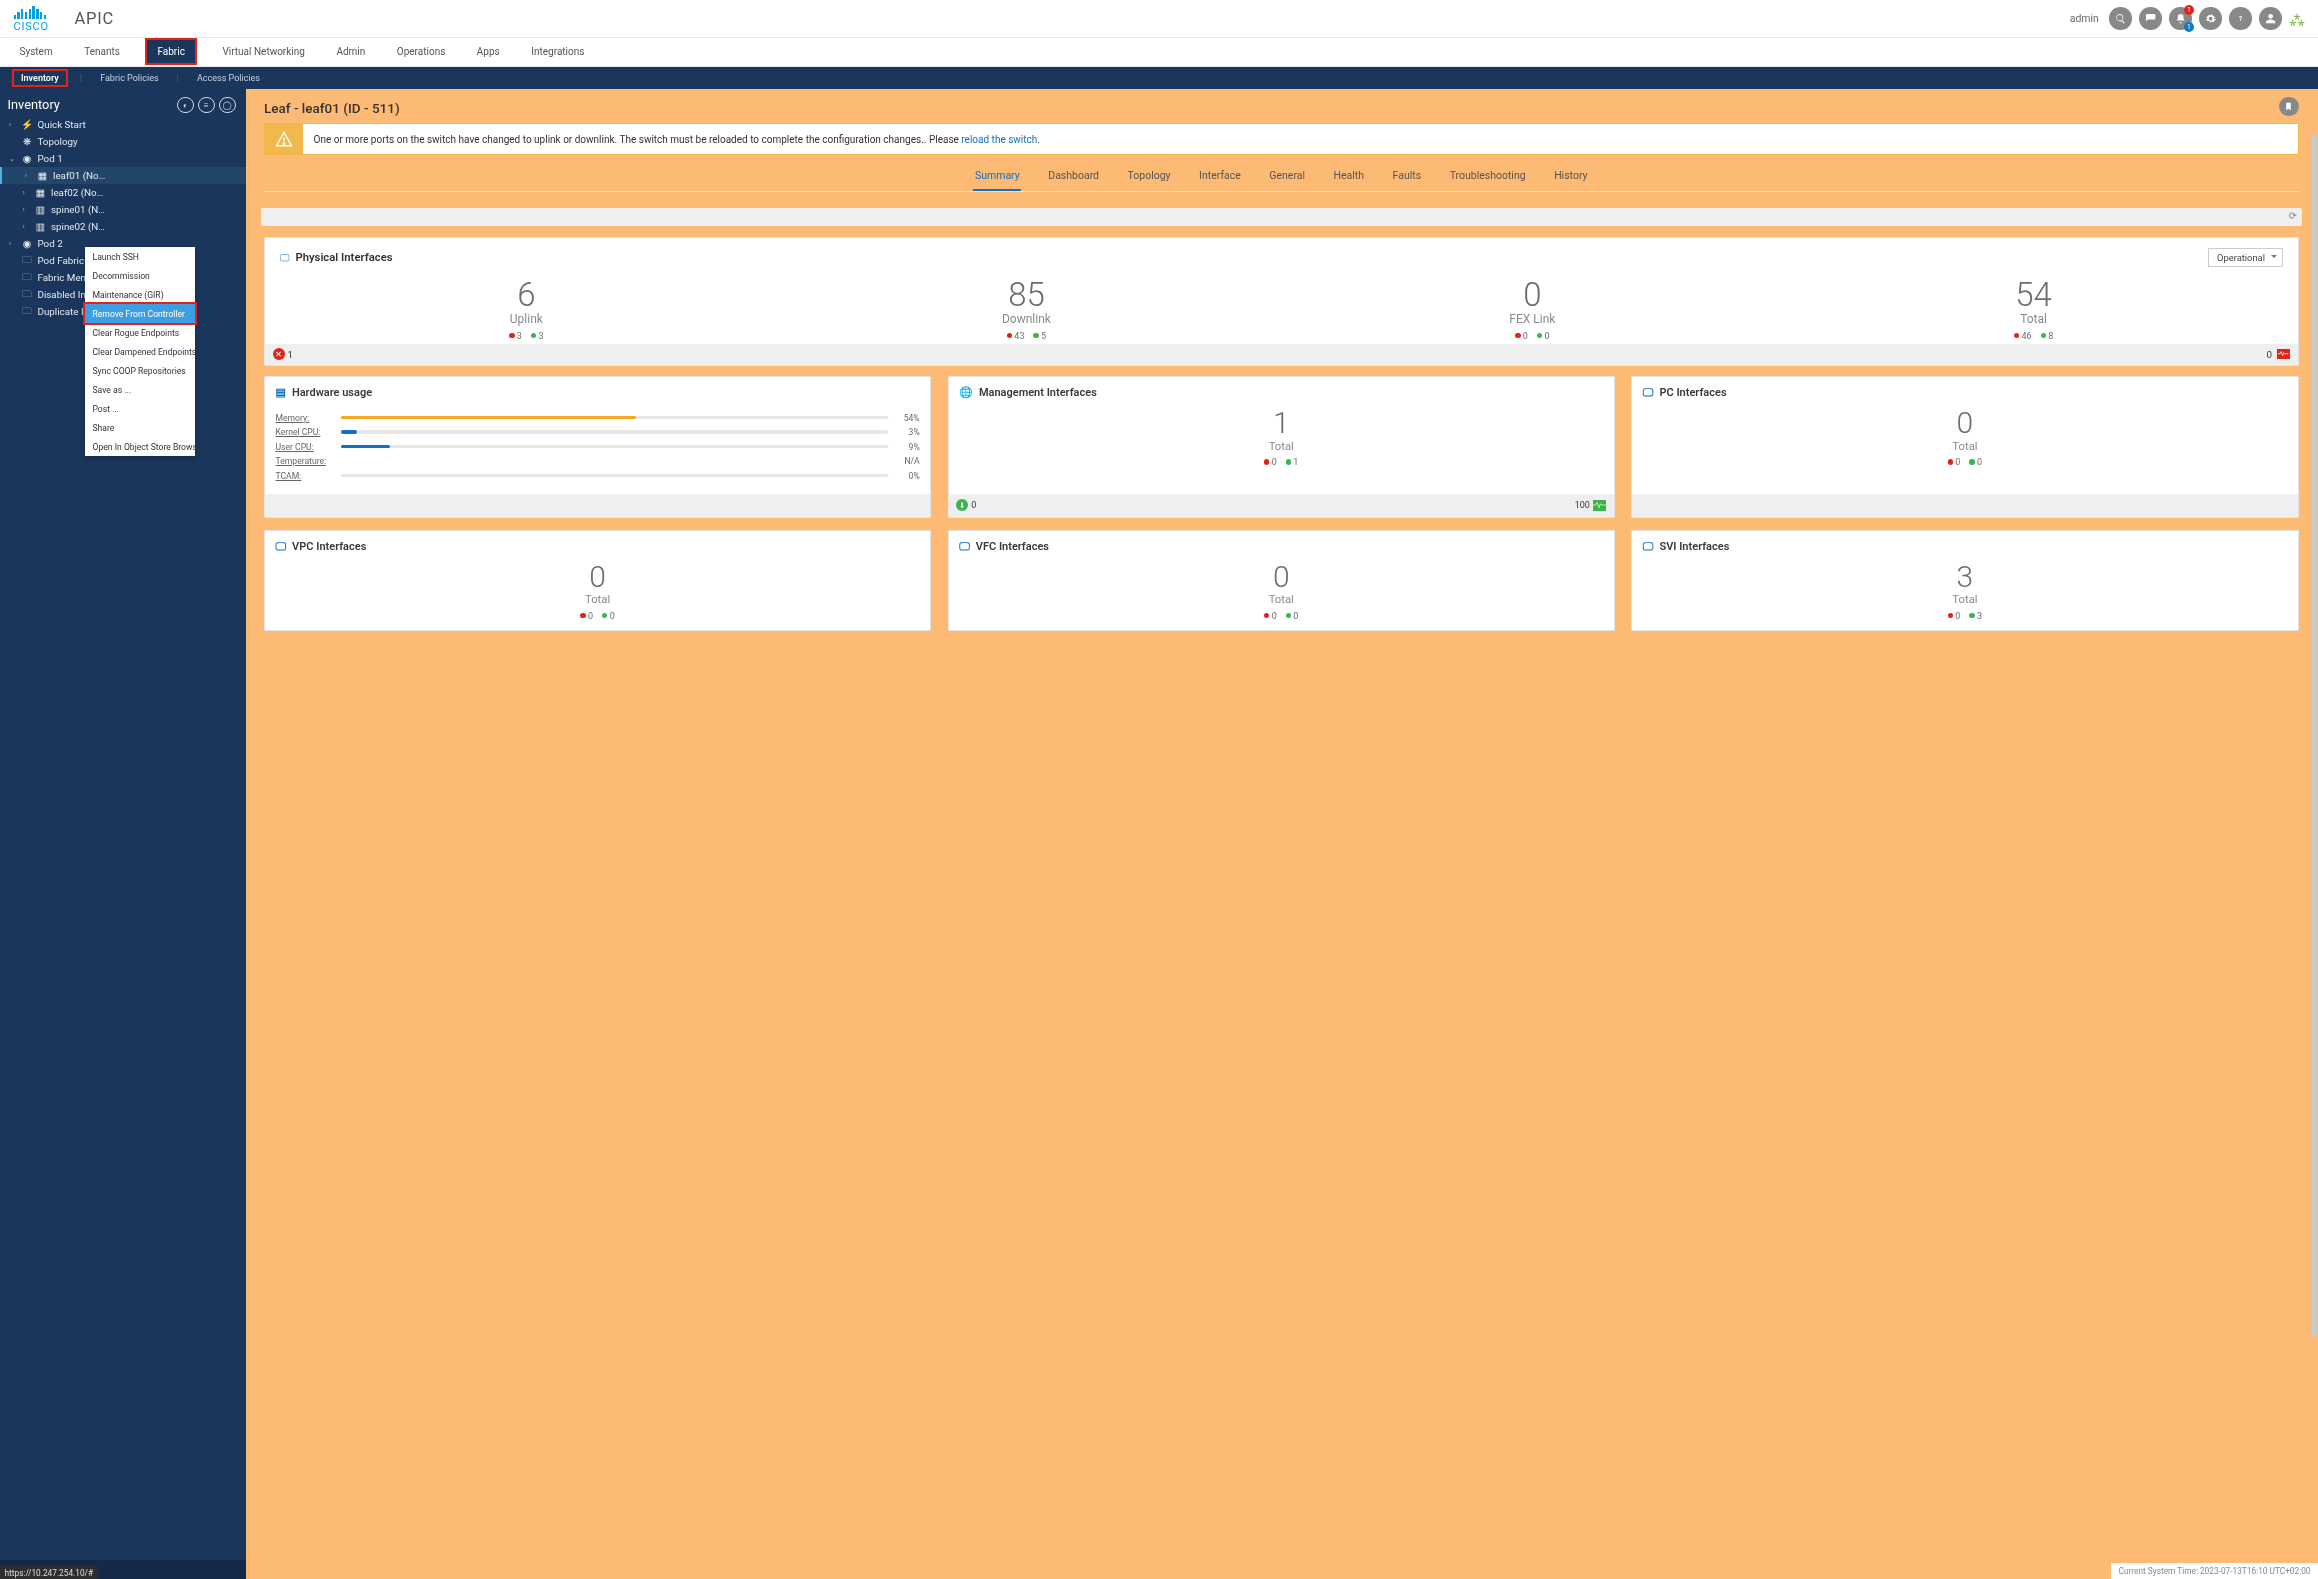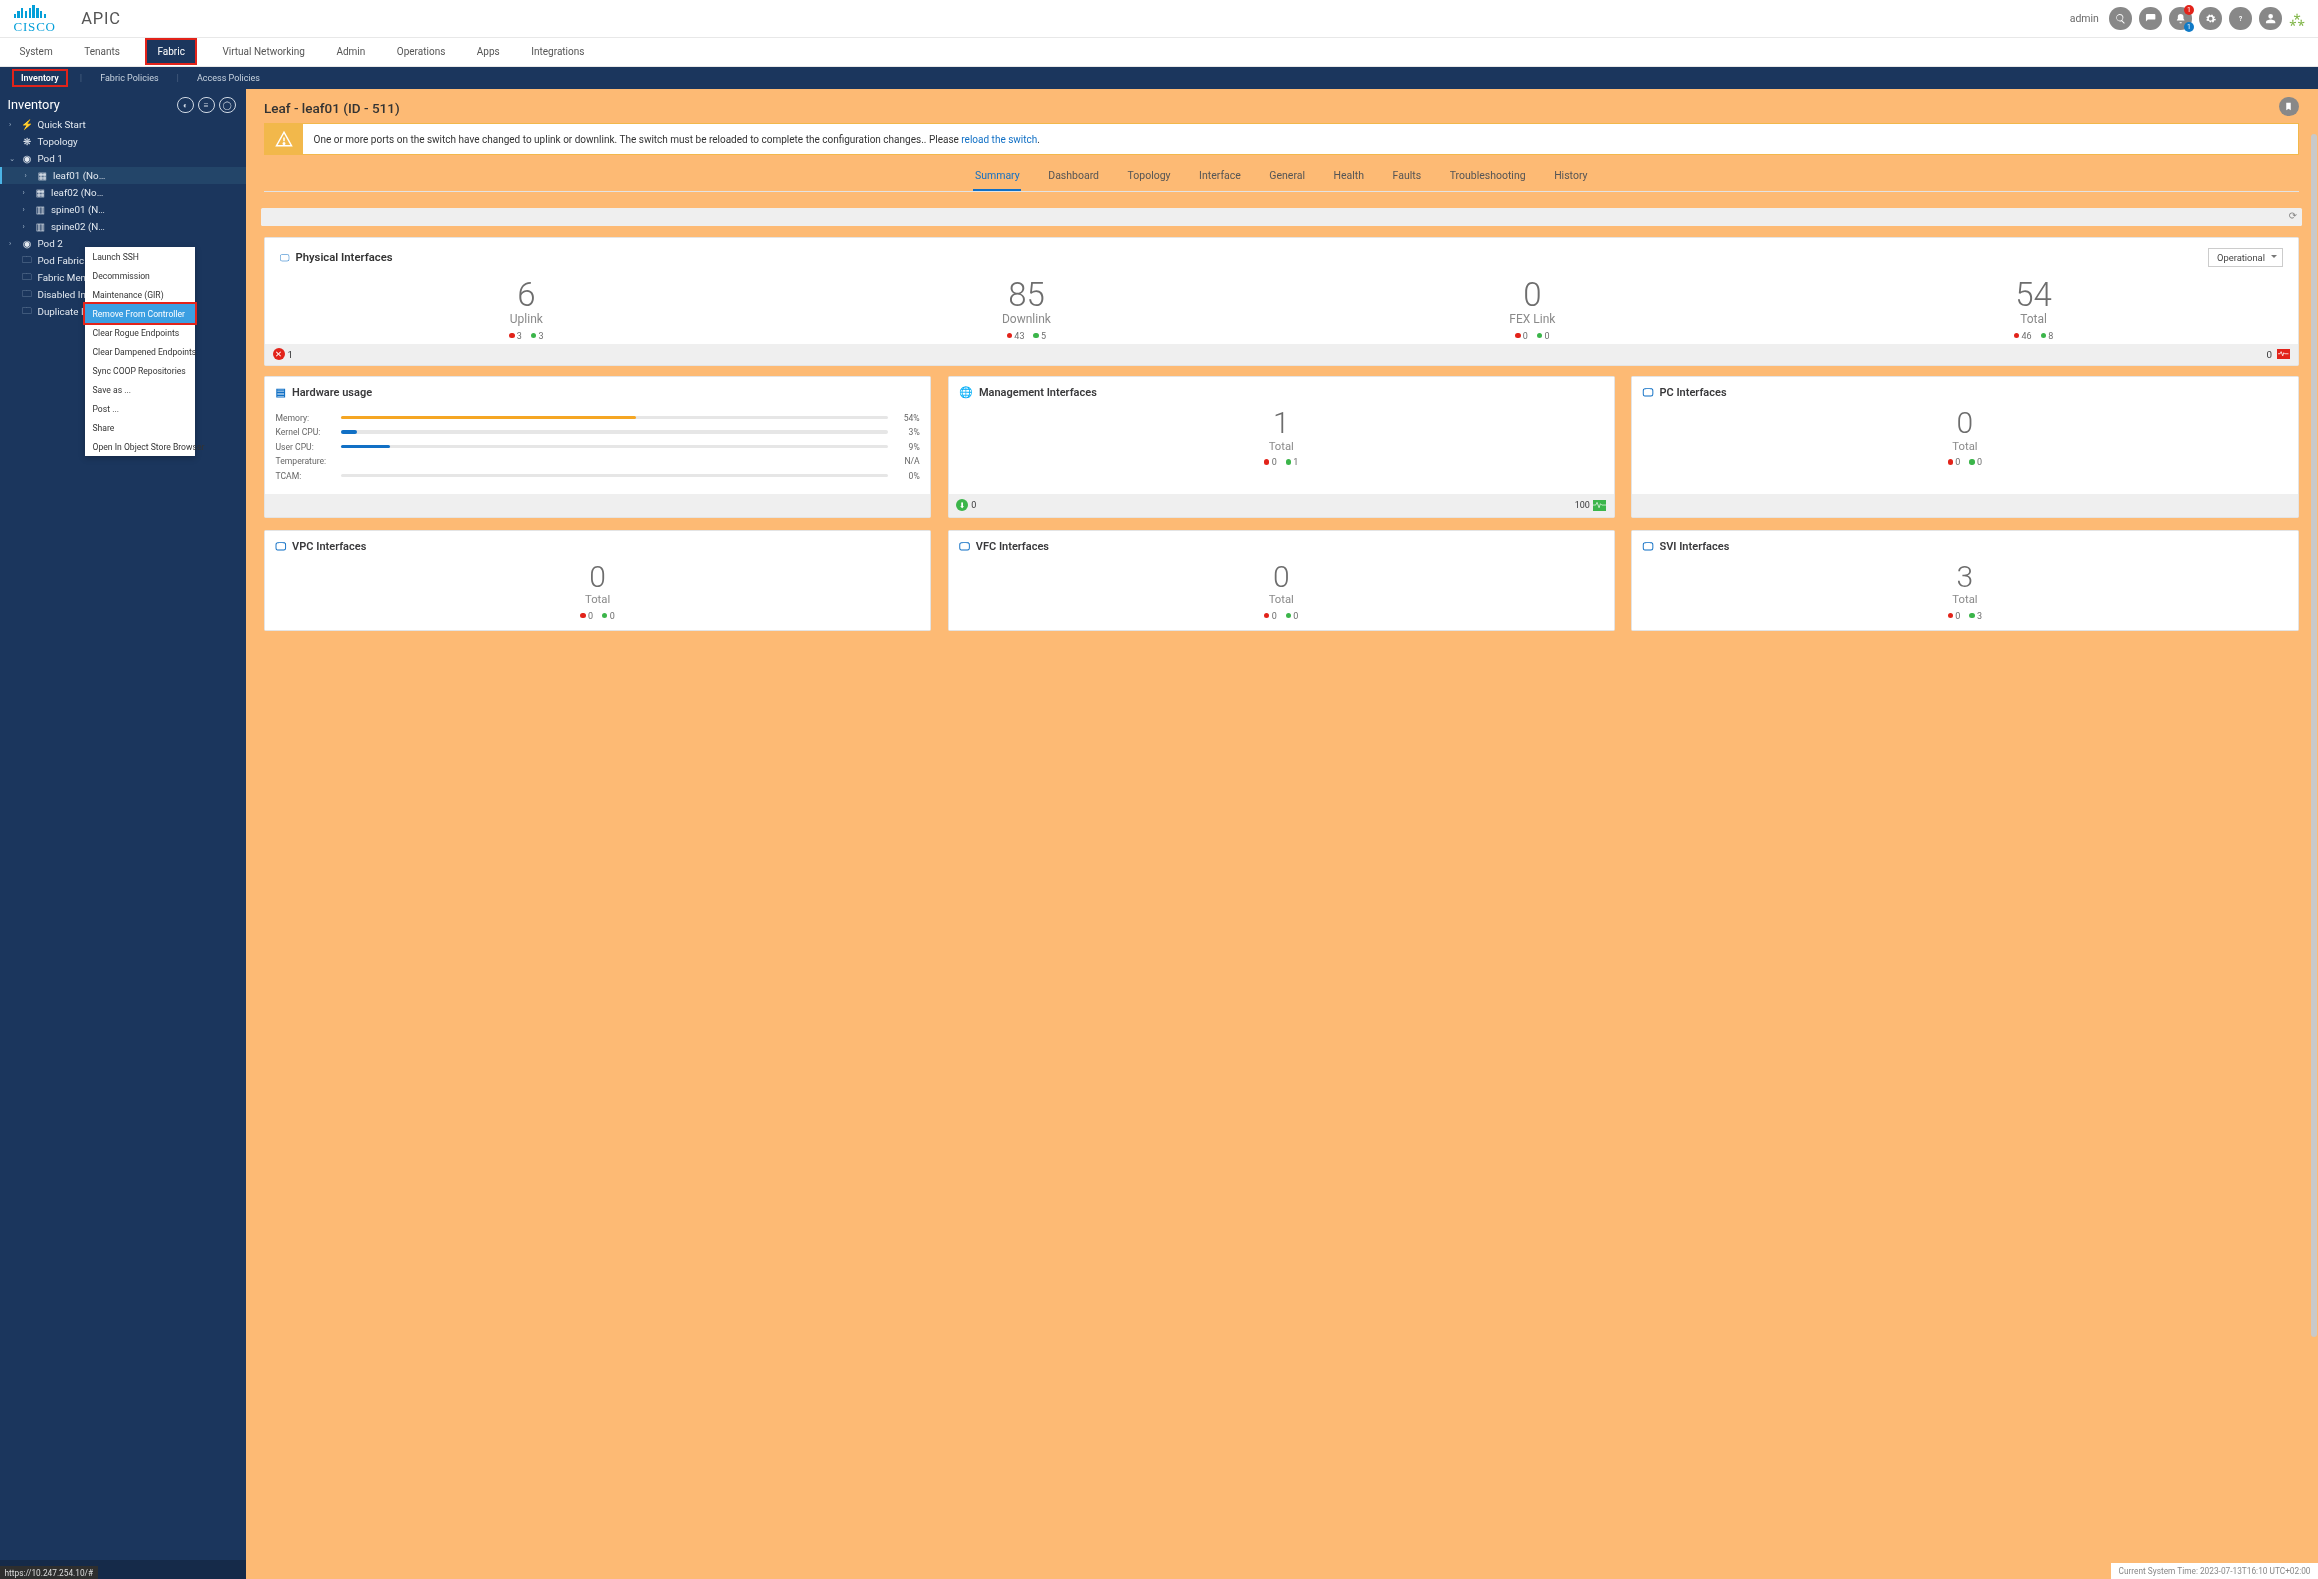--- a/index.html
+++ b/index.html
@@ -2,21 +2,21 @@
 <html style="font-size:12px"><head>
 <meta charset="utf-8">
 <style>
 * { margin:0; padding:0; box-sizing:border-box; font-family:-apple-system,BlinkMacSystemFont,"Segoe UI",Roboto,sans-serif; }
 body { background:#fff; color:#39393b; font-size:9.8px; overflow:hidden; }
 .app { display:flex; flex-direction:column; height:100vh; }
 
 
 .topbar { display:flex; align-items:center; height:38px; padding:0 13.5px; border-bottom:0.8px solid #e8e8e8; }
 .logo { display:flex; align-items:center; gap:9px; }
-.cisco-mark { color:#049fd9; font-size:13px; letter-spacing:0.8px; line-height:1;font-family:Liberation Serif, serif; }
+.cisco-mark { color:#049fd9; font-size:11px; letter-spacing:0.8px; line-height:1; }
 .cisco-bars { display:flex; gap:1.5px; align-items:flex-end; height:13.5px; margin-bottom:1.5px; }
 .cisco-bars span{ width:2.3px; background:#049fd9; }
 .brand { font-size:16.5px; color:#555; margin-left:16.5px; font-weight:400; letter-spacing:0.8px;}
 .topbar-right { margin-left:auto; display:flex; align-items:center; gap:7.5px; }
 .user-label { color:#6a6a6a; font-size:10.5px; margin-right:3px; }
 .icon-btn { width:22.5px; height:22.5px; border-radius:50%; background:#888; color:#fff; display:flex; align-items:center; justify-content:center; position:relative; cursor:pointer; }
 .icon-btn svg { width:11.3px; height:11.3px; fill:#fff; }
 .badge-red { position:absolute; top:-2.3px; right:-2.3px; background:#e2231a; color:#fff; border-radius:50%; width:10.5px; height:10.5px; font-size:6.8px; display:flex; align-items:center; justify-content:center; }
 .badge-blue { position:absolute; bottom:-2.3px; right:-2.3px; background:#0f7ac7; color:#fff; border-radius:50%; width:10.5px; height:10.5px; font-size:6.8px; display:flex; align-items:center; justify-content:center; }
 .multi-icon { font-size:13.5px; }
@@ -98,21 +98,21 @@
 .card-head { display:flex; align-items:center; gap:6px; padding:9px 10.5px 6px; font-size:11px; font-weight:600;}
 .card-body { padding:3px 10.5px 9px; flex:1;}
 .card-foot { background:#efefef; height:22.5px; display:flex; align-items:center; padding:0 7.5px; font-size:9px;}
 .card-foot .r { margin-left:auto; display:flex; align-items:center; gap:3px;}
 .hb-g { width:13.5px; height:10.5px; background:#3bb54a; display:inline-flex;align-items:center;justify-content:center;}
 .big-center { text-align:center; }
 .big-center .if-num{font-size:30px;}
 .big-center .if-label{font-size:11.3px;}
 
 .hw-row { display:flex; align-items:center; font-size:8.6px; color:#666; margin:4.5px 0;}
-.hw-label { width:59px;}
+.hw-label { width:59px;text-decoration:underline;}
 .hw-bar { flex:1; height:3.8px; background:#e6e6e6; border-radius:2.3px; position:relative; margin:0 6px;}
 .hw-fill { position:absolute; left:0; top:0; bottom:0; border-radius:2.3px;}
 .hw-val { width:25.5px; text-align:right;}
 
 .footer { position:fixed; bottom:0; right:0; font-size:8.3px; color:#888; padding:3px 7.5px; background:#fff;}
 .info-circ{width:12px;height:12px;border-radius:50%;background:#3bb54a;color:#fff;display:inline-flex;align-items:center;justify-content:center;font-size:7.5px;margin-right:3px;}
 .scroll-track{position:absolute;right:1.5px;top:45px;bottom:30px;width:6px;background:transparent;}
 .scroll-thumb{position:absolute;right:0;top:0;width:6px;height:85%;background:#c9c9c9;border-radius:3px;}
 </style>
 </head>

